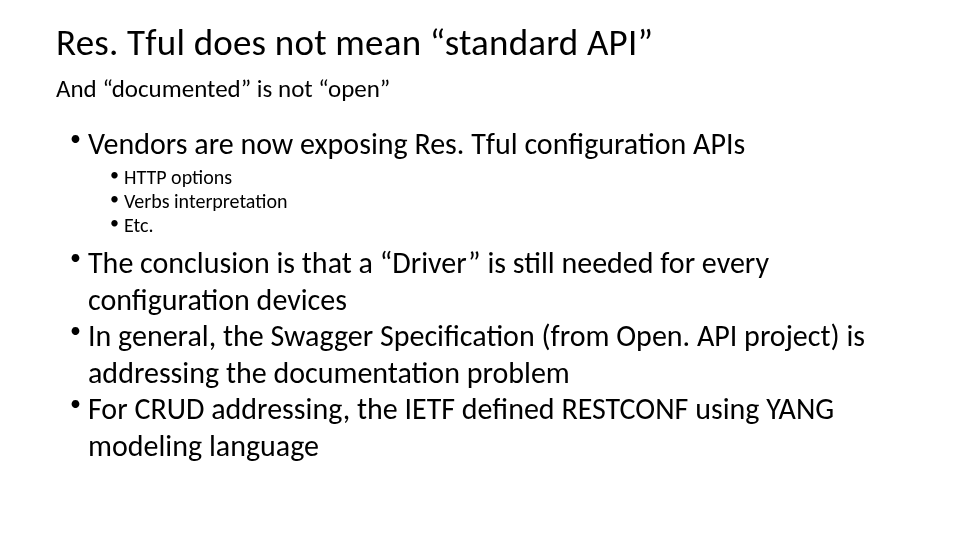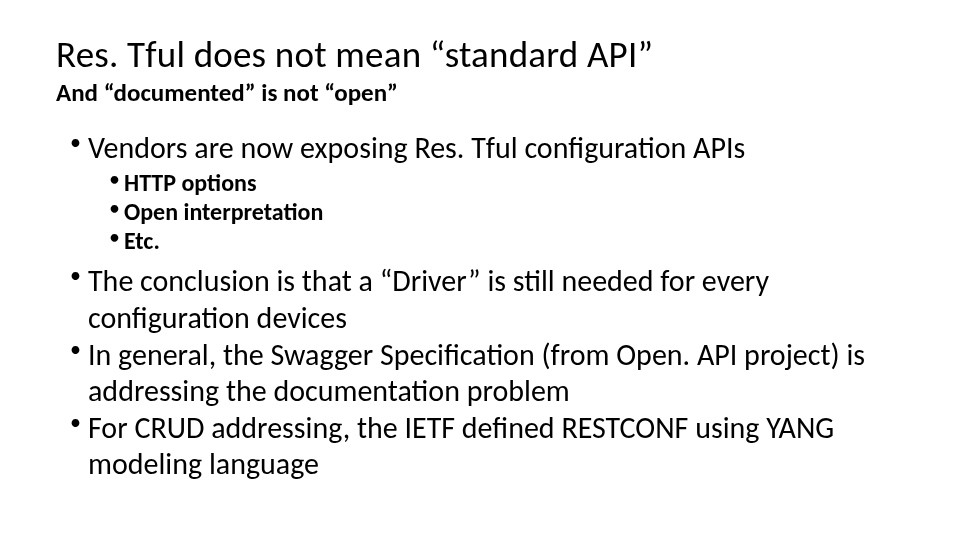--- a/index.html
+++ b/index.html
@@ -7,36 +7,36 @@
     padding: 0;
     width: 960px;
     height: 540px;
     background: #ffffff;
     font-family: Calibri, "Segoe UI", Arial, sans-serif;
     color: #000;
     overflow: hidden;
   }
   .slide {
     box-sizing: border-box;
-    padding: 36px 56px 20px 56px;
+    padding: 24px 56px 20px 56px;
     width: 960px;
     height: 540px;
   }
   .title {
     font-size: 37px;
     font-weight: 400;
     line-height: 1.05;
     margin: 0 0 2px 0;
     letter-spacing: 0.2px;
   }
   .subtitle {
     font-size: 25px;
-    font-weight: 700;
+    font-weight: 400;
     line-height: 1.1;
-    margin: 4px 0 24px 0;
+    margin: 12px 0 24px 0;
   }
   ul.lvl1 {
     list-style: none;
     margin: 0;
     padding: 0 0 0 18px;
   }
   ul.lvl1 > li {
     position: relative;
     font-size: 30px;
     line-height: 1.22;
@@ -50,25 +50,24 @@
     top: 0;
     font-size: 22px;
   }
   ul.lvl2 {
     list-style: none;
     margin: 2px 0 8px 0;
     padding: 0 0 0 36px;
   }
   ul.lvl2 > li {
     position: relative;
-    font-size: 24px;
+    font-size: 20px;
     line-height: 1.2;
     padding-left: 14px;
     margin: 0;
-    font-weight: bold;
   }
   ul.lvl2 > li::before {
     content: "•";
     position: absolute;
     left: 0;
     top: 0;
     font-size: 18px;
   }
 </style>
 </head>
@@ -77,21 +76,21 @@
 <div class="slide">
 
   <h1 class="title">Res. Tful does not mean “standard API”</h1>
   <div class="subtitle">And “documented” is not “open”</div>
 
   <ul class="lvl1">
     <li>Vendors are now exposing Res. Tful configuration APIs</li>
 
     <ul class="lvl2">
       <li>HTTP options</li>
-      <li>Open interpretation</li>
+      <li>Verbs interpretation</li>
       <li>Etc.</li>
     </ul>
 
     <li>The conclusion is that a “Driver” is still needed for every configuration devices</li>
     <li>In general, the Swagger Specification (from Open. API project) is addressing the documentation problem</li>
     <li>For CRUD addressing, the IETF defined RESTCONF using YANG modeling language</li>
   </ul>
 
 </div>
 

